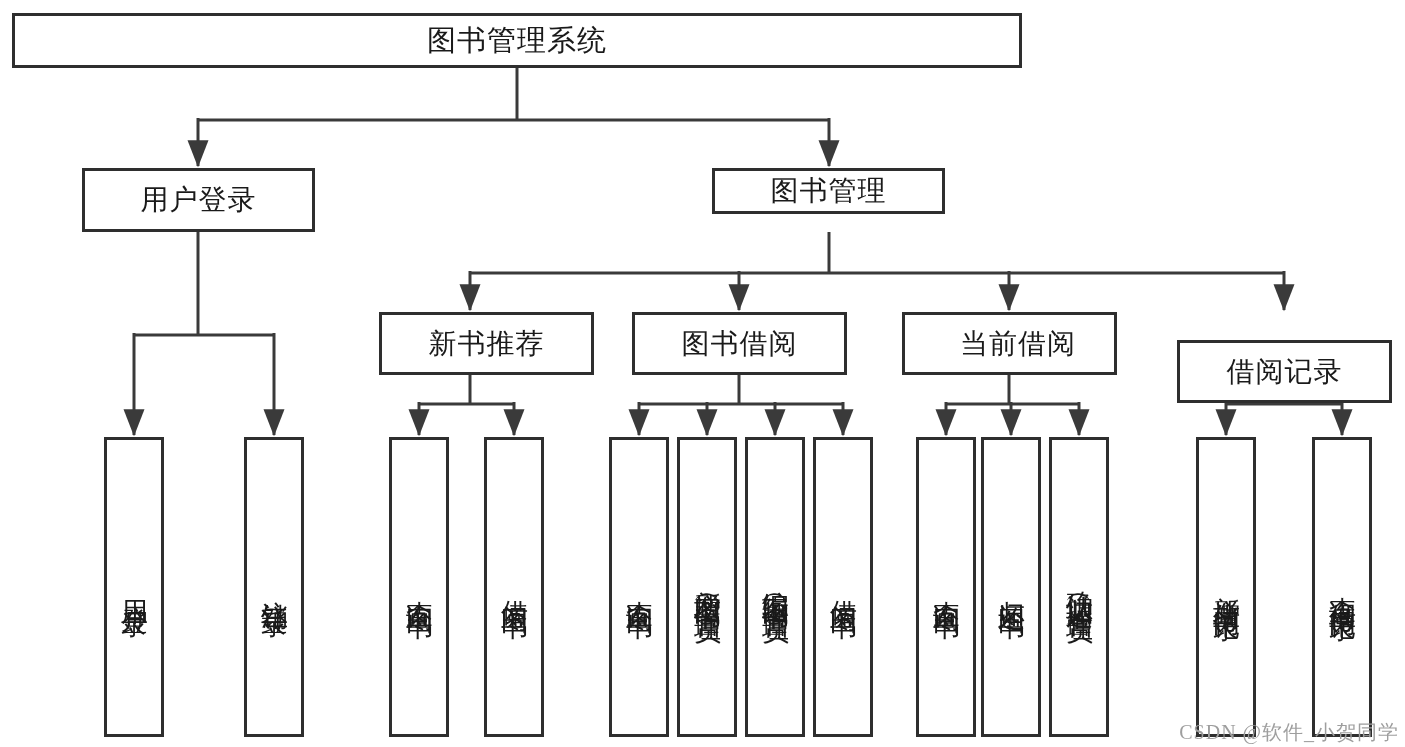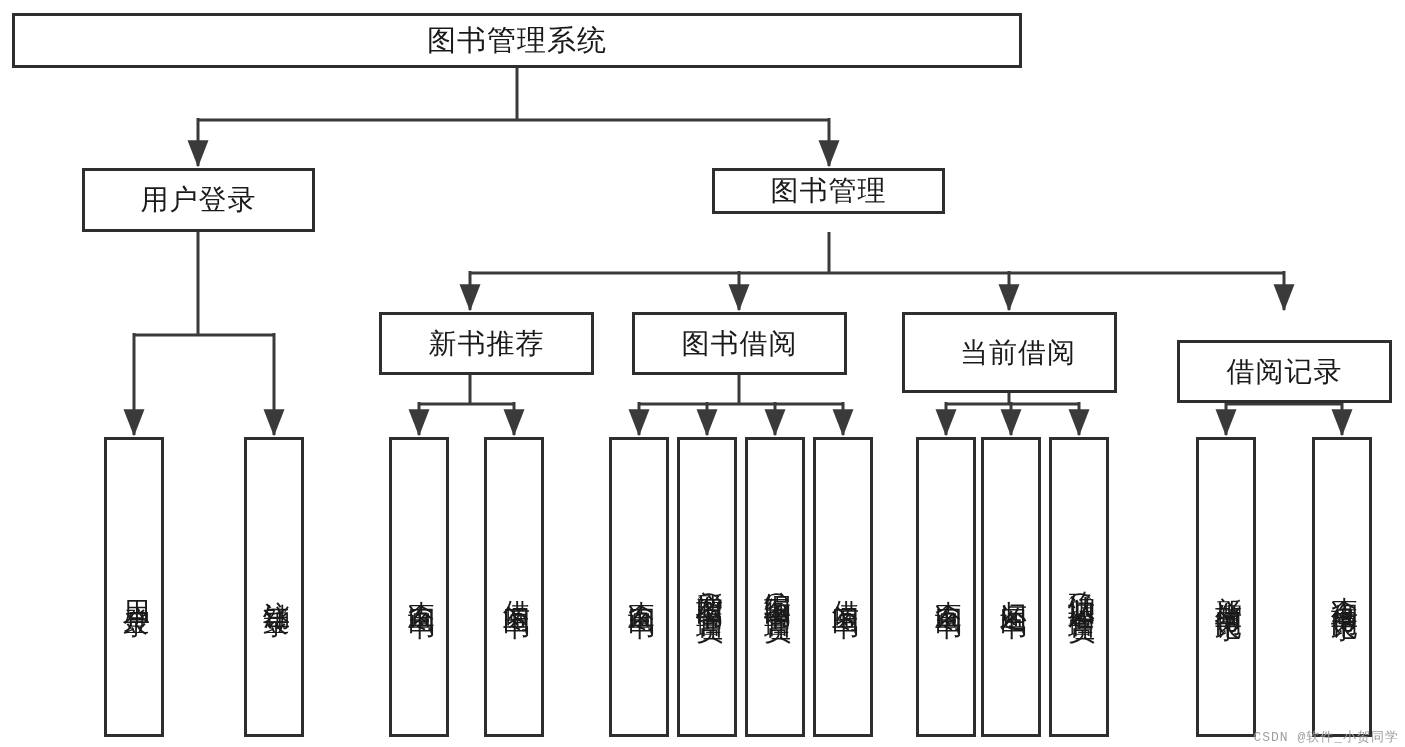--- a/index.html
+++ b/index.html
@@ -1,20 +1,20 @@
 <!DOCTYPE html>
 <html style="--bg: #ffffff; --line: #3a3a3a; --border: #2e2e2e; --text: #1a1a1a; --wm: #9e9e9e;"><head>
 <meta charset="utf-8">
 <style>
   html, body { margin:0; padding:0; background:#fff; }
   .stage {
     position:relative;
     width:1405px; height:747px;
     background:var(--bg, #ffffff);
-    font-family:Liberation Mono, monospace;
+    font-family:Liberation Serif, serif;
     overflow:hidden;
   }
   .connector { position:absolute; left:0; top:0; z-index:1; }
   .connector .wire { stroke:var(--line, #3a3a3a); stroke-width:3; fill:none; }
   #arrowhead path { fill:var(--line, #3a3a3a); }
   .box {
     position:absolute; z-index:2;
     background:#ffffff;
     border:3px solid var(--border, #2e2e2e);
     color:var(--text, #1a1a1a);
@@ -27,21 +27,21 @@
   .leaf { width:60px; height:300px; top:437px; }
   .vtext {
     writing-mode:vertical-rl;
     text-orientation:mixed;
     font-size:27px;
     letter-spacing:4px;
     line-height:1.15;
   }
   .watermark {
     position:absolute; right:6px; bottom:1px; z-index:5;
-    font-size:13px; letter-spacing:1px;
+    font-size:20px; letter-spacing:1px;
     color:var(--wm, #9e9e9e);
     white-space:nowrap;
   }
 </style>
 </head>
 <body>
 
 <div class="stage">
 
   <svg class="connector" width="1405" height="747" viewBox="0 0 1405 747" xmlns="http://www.w3.org/2000/svg">
@@ -102,21 +102,21 @@
   <div class="box hbox" style="left:712px; top:168px; width:233px; height:46px;">
     <span>图书管理</span>
   </div>
 
   <div class="box hbox" style="left:363px; top:312px; width:215px; height:63px;margin-left:16px;">
     <span>新书推荐</span>
   </div>
   <div class="box hbox" style="left:632px; top:312px; width:215px; height:63px;">
     <span>图书借阅</span>
   </div>
-  <div class="box hbox" style="left:902px; top:312px; width:215px; height:81px;padding-left:17px;">
+  <div class="box hbox" style="left:902px; top:312px; width:215px; height:63px;padding-left:17px;">
     <span>当前借阅</span>
   </div>
   <div class="box hbox" style="left:1177px; top:312px; width:215px; height:63px;margin-top:28px;">
     <span>借阅记录</span>
   </div>
 
   <div class="box leaf" style="left:104px;">
     <span class="vtext">用户登录</span>
   </div>
   <div class="box leaf" style="left:244px;">

